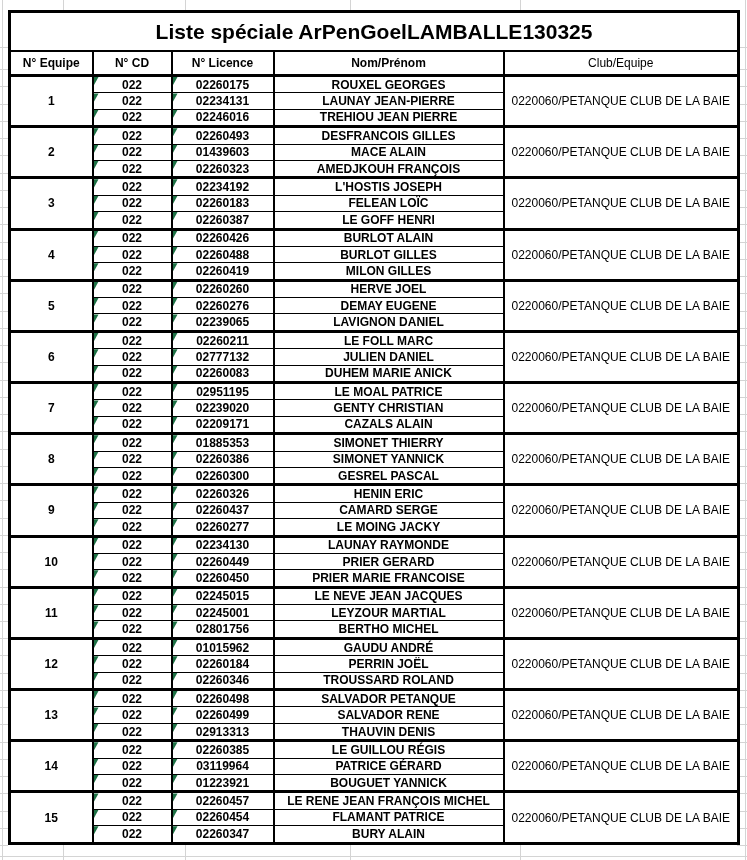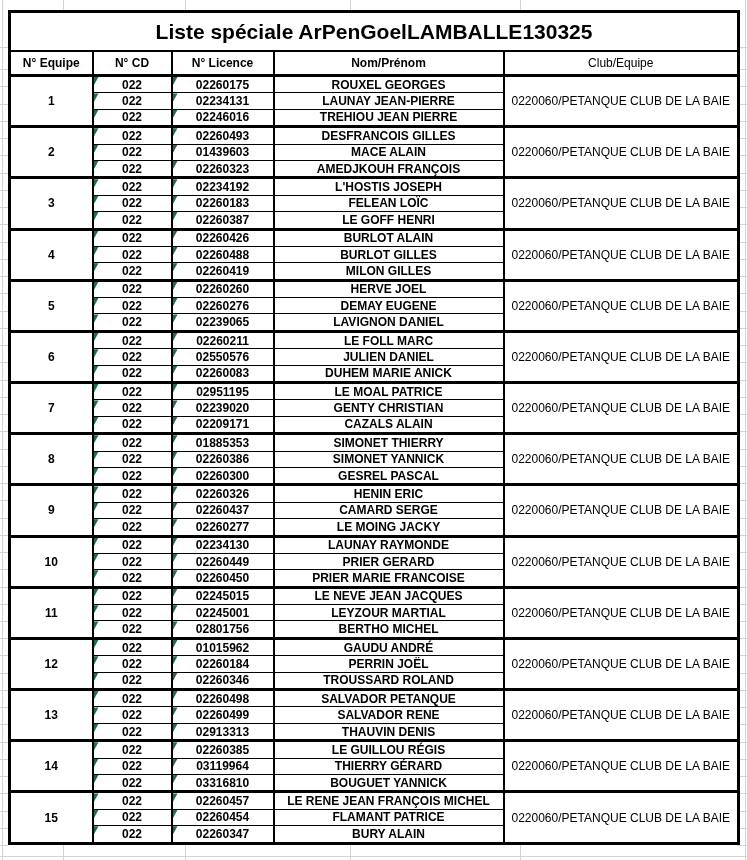--- a/index.html
+++ b/index.html
@@ -258,21 +258,21 @@
       </tr>
       <tr class="team-start">
         <td class="col-equipe" rowspan="3"><span>6</span></td>
         <td class="col-cd"><span class="tri" style="background: rgb(30, 113, 69);"></span><span>022</span></td>
         <td class="col-licence"><span class="tri" style="background: rgb(30, 113, 69);"></span><span>02260211</span></td>
         <td class="col-name"><span>LE FOLL MARC</span></td>
         <td class="col-club" rowspan="3"><span>0220060/PETANQUE CLUB DE LA BAIE</span></td>
       </tr>
       <tr>
         <td class="col-cd"><span class="tri" style="background: rgb(30, 113, 69);"></span><span>022</span></td>
-        <td class="col-licence"><span class="tri" style="background: rgb(30, 113, 69);"></span><span>02550576</span></td>
+        <td class="col-licence"><span class="tri" style="background: rgb(30, 113, 69);"></span><span>02777132</span></td>
         <td class="col-name"><span>JULIEN DANIEL</span></td>
       </tr>
       <tr>
         <td class="col-cd"><span class="tri" style="background: rgb(30, 113, 69);"></span><span>022</span></td>
         <td class="col-licence"><span class="tri" style="background: rgb(30, 113, 69);"></span><span>02260083</span></td>
         <td class="col-name"><span>DUHEM MARIE ANICK</span></td>
       </tr>
       <tr class="team-start">
         <td class="col-equipe" rowspan="3"><span>7</span></td>
         <td class="col-cd"><span class="tri" style="background: rgb(30, 113, 69);"></span><span>022</span></td>
@@ -395,25 +395,25 @@
       <tr class="team-start">
         <td class="col-equipe" rowspan="3"><span>14</span></td>
         <td class="col-cd"><span class="tri" style="background: rgb(30, 113, 69);"></span><span>022</span></td>
         <td class="col-licence"><span class="tri" style="background: rgb(30, 113, 69);"></span><span>02260385</span></td>
         <td class="col-name"><span>LE GUILLOU RÉGIS</span></td>
         <td class="col-club" rowspan="3"><span>0220060/PETANQUE CLUB DE LA BAIE</span></td>
       </tr>
       <tr>
         <td class="col-cd"><span class="tri" style="background: rgb(30, 113, 69);"></span><span>022</span></td>
         <td class="col-licence"><span class="tri" style="background: rgb(30, 113, 69);"></span><span>03119964</span></td>
-        <td class="col-name"><span>THIERRY GÉRARD</span></td>
-      </tr>
-      <tr>
-        <td class="col-cd"><span class="tri" style="background: rgb(30, 113, 69);"></span><span>022</span></td>
-        <td class="col-licence"><span class="tri" style="background: rgb(30, 113, 69);"></span><span>03316810</span></td>
+        <td class="col-name"><span>PATRICE GÉRARD</span></td>
+      </tr>
+      <tr>
+        <td class="col-cd"><span class="tri" style="background: rgb(30, 113, 69);"></span><span>022</span></td>
+        <td class="col-licence"><span class="tri" style="background: rgb(30, 113, 69);"></span><span>01223921</span></td>
         <td class="col-name"><span>BOUGUET YANNICK</span></td>
       </tr>
       <tr class="team-start">
         <td class="col-equipe" rowspan="3"><span>15</span></td>
         <td class="col-cd"><span class="tri" style="background: rgb(30, 113, 69);"></span><span>022</span></td>
         <td class="col-licence"><span class="tri" style="background: rgb(30, 113, 69);"></span><span>02260457</span></td>
         <td class="col-name"><span>LE RENE JEAN FRANÇOIS MICHEL</span></td>
         <td class="col-club" rowspan="3"><span>0220060/PETANQUE CLUB DE LA BAIE</span></td>
       </tr>
       <tr>

